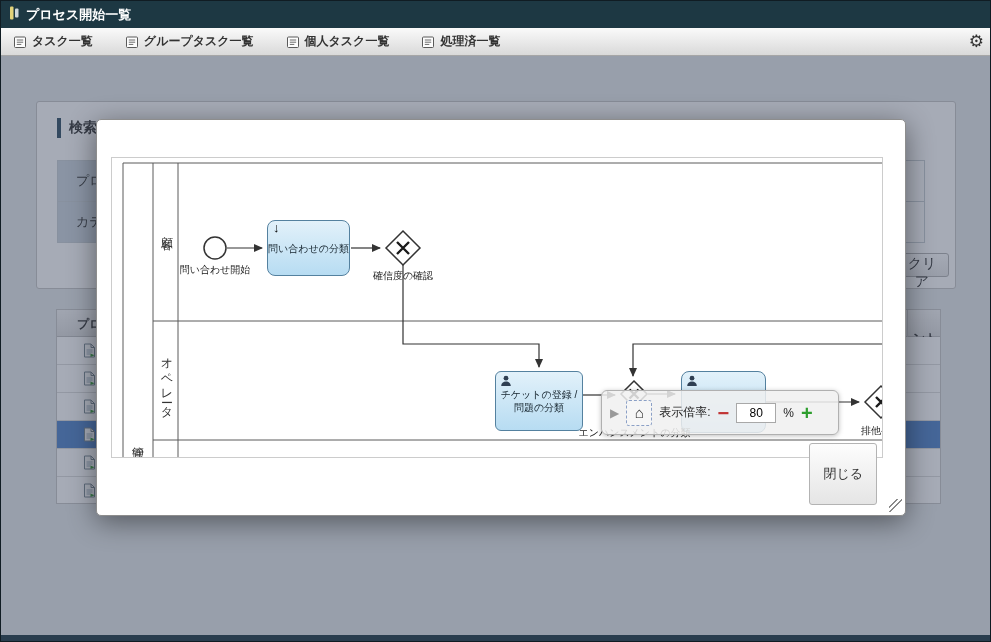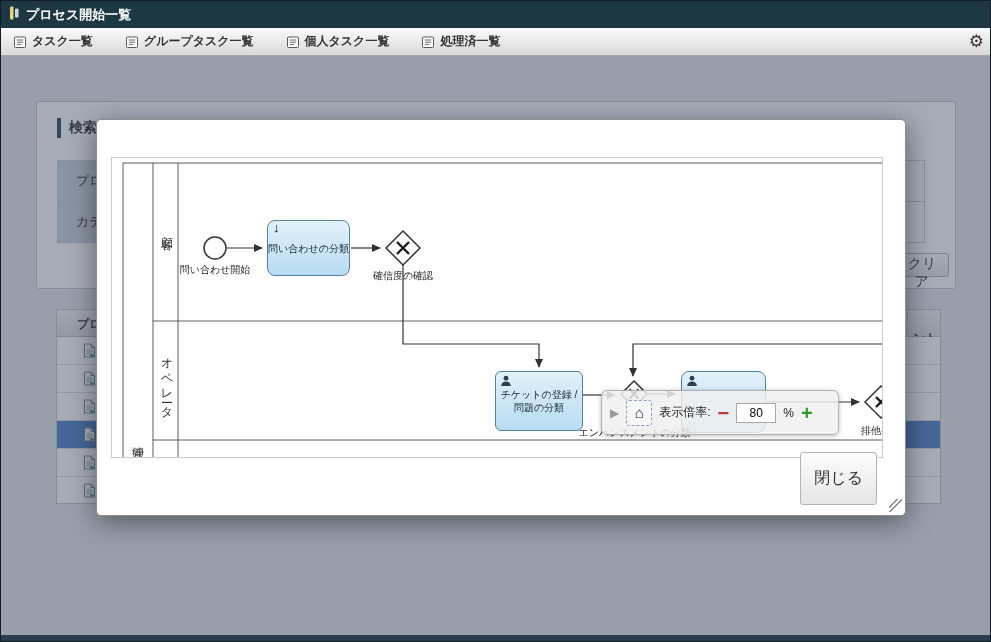--- a/index.html
+++ b/index.html
@@ -87,23 +87,23 @@
     padding: 0 8px; gap: 7px; z-index: 5; }
   .play { color: #999; font-size: 12px; cursor: pointer; }
   .homebtn { width: 26px; height: 26px; background: #f6f6f6; border: 1px dashed #8ba0c6;
     border-radius: 3px; font-size: 15px; font-weight: bold; color: #222; display: flex;
     align-items: center; justify-content: center; padding: 0; cursor: pointer; }
   .zlabel, .unit { font-size: 12px; color: #222; }
   .minus { font-size: 20px; font-weight: bold; color: #c13434; line-height: 1; cursor: pointer; }
   .plus { font-size: 20px; font-weight: bold; color: #2e9e2e; line-height: 1; cursor: pointer; }
   .zinput { width: 40px; height: 20px; border: 1px solid #a8a8a8; font-size: 12px;
     text-align: center; font-family: inherit; }
-  .close-btn { position: absolute; right: 28px; bottom: 10px; padding: 15px 13px;
+  .close-btn { position: absolute; right: 28px; bottom: 10px; padding: 21px 13px;
     background: linear-gradient(#fdfdfd, #e5e5e5); border: 1px solid #b3b3b3; border-radius: 3px;
-    font-size: 16px; color: #333; font-family: inherit; cursor: pointer; }
+    font-size: 13px; color: #333; font-family: inherit; cursor: pointer; }
   .resize { position: absolute; right: 3px; bottom: 3px; width: 13px; height: 13px; cursor: se-resize;
     background: linear-gradient(135deg, transparent 0 5px, #8a8a8a 5px 6.5px,
       transparent 6.5px 9px, #8a8a8a 9px 10.5px, transparent 10.5px); }
 </style>
 </head>
 <body>
 
 <div class="app">
 
   <div class="topbar">

